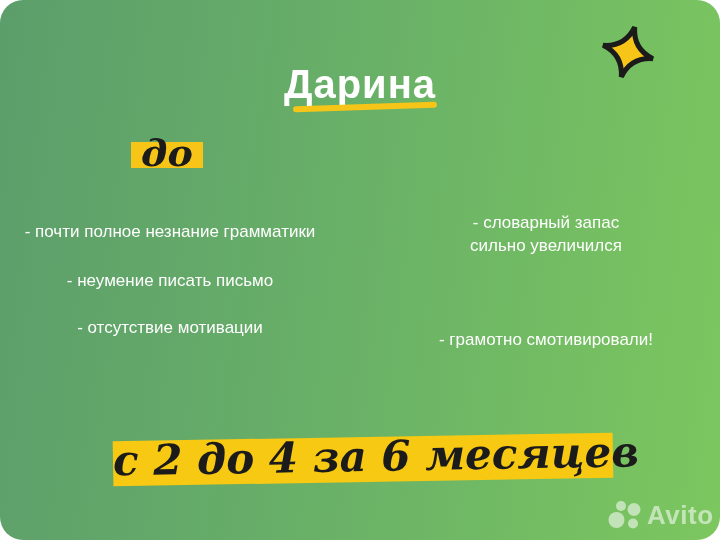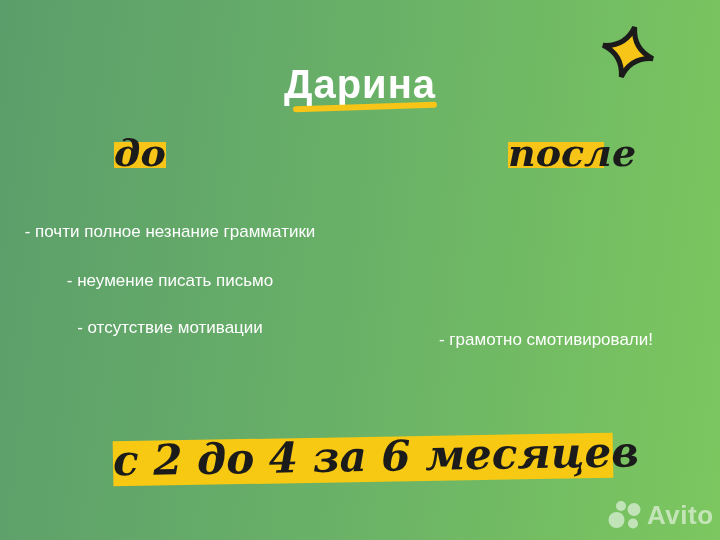--- a/index.html
+++ b/index.html
@@ -2,40 +2,41 @@
 <html><head>
 <meta charset="utf-8">
 <style>
   html,body{margin:0;padding:0;}
   .poster{
     position:relative;
     width:720px;height:540px;
     overflow:hidden;
     background:linear-gradient(97deg,#5C9E6B 0%,#68AF68 45%,#7CC75F 100%);
     font-family:"Liberation Sans",sans-serif;
+    border-radius:23px;
   }
   
   .title{
     position:absolute;left:0;top:62px;width:720px;
     text-align:center;color:#FFFFFF;
     font-size:40px;font-weight:bold;letter-spacing:1px;
   }
   .title-underline{
     position:absolute;left:293px;top:104px;width:144px;height:6px;
     background:#F6C517;border-radius:3px;
     transform:rotate(-1.8deg);
   }
   
   .sparkle{
     position:absolute;left:600px;top:24px;width:56px;height:56px;
     transform:rotate(15deg);
   }
   
   .label-box{position:absolute;height:26px;background:#F6C517;}
-  .label-before{left:114px;top:142px;width:52px;}
+  .label-before{left:131px;top:142px;width:72px;}
   .label-after{left:508px;top:142px;width:96px;}
   .script{
     font-family:"DejaVu Serif",serif;font-style:italic;font-weight:bold;
     color:#1B1B1B;
   }
   .label-box .script{
     position:absolute;left:0;right:0;top:-8px;
     text-align:center;font-size:38px;line-height:1;
   }
   
@@ -80,23 +81,22 @@
     <path d="M50 4 C55 30 70 45 96 50 C70 55 55 70 50 96 C45 70 30 55 4 50 C30 45 45 30 50 4 Z" fill="#F6C517" stroke="#1B1B1B" stroke-width="9" stroke-linejoin="miter"></path>
   </svg>
 
   <div class="label-box label-before">
     <div class="script">до</div>
   </div>
   <div class="item b1">- почти полное незнание грамматики</div>
   <div class="item b2">- неумение писать письмо</div>
   <div class="item b3">-  отсутствие мотивации</div>
 
-  <div class="label-box label-after">
-    <div class="script">после</div>
-  </div>
+  <div class="item a1">- словарный запас
+сильно увеличился</div>
   <div class="item a3">- грамотно смотивировали!</div>
 
   <div class="banner">
     <div class="script">с 2 до 4 за 6 месяцев</div>
   </div>
 
   <div class="watermark">
     <svg class="dots" viewBox="0 0 36 31">
       <circle cx="13" cy="6" r="5" fill="#FFFFFF"></circle>
       <circle cx="8.5" cy="20" r="8" fill="#FFFFFF"></circle>

